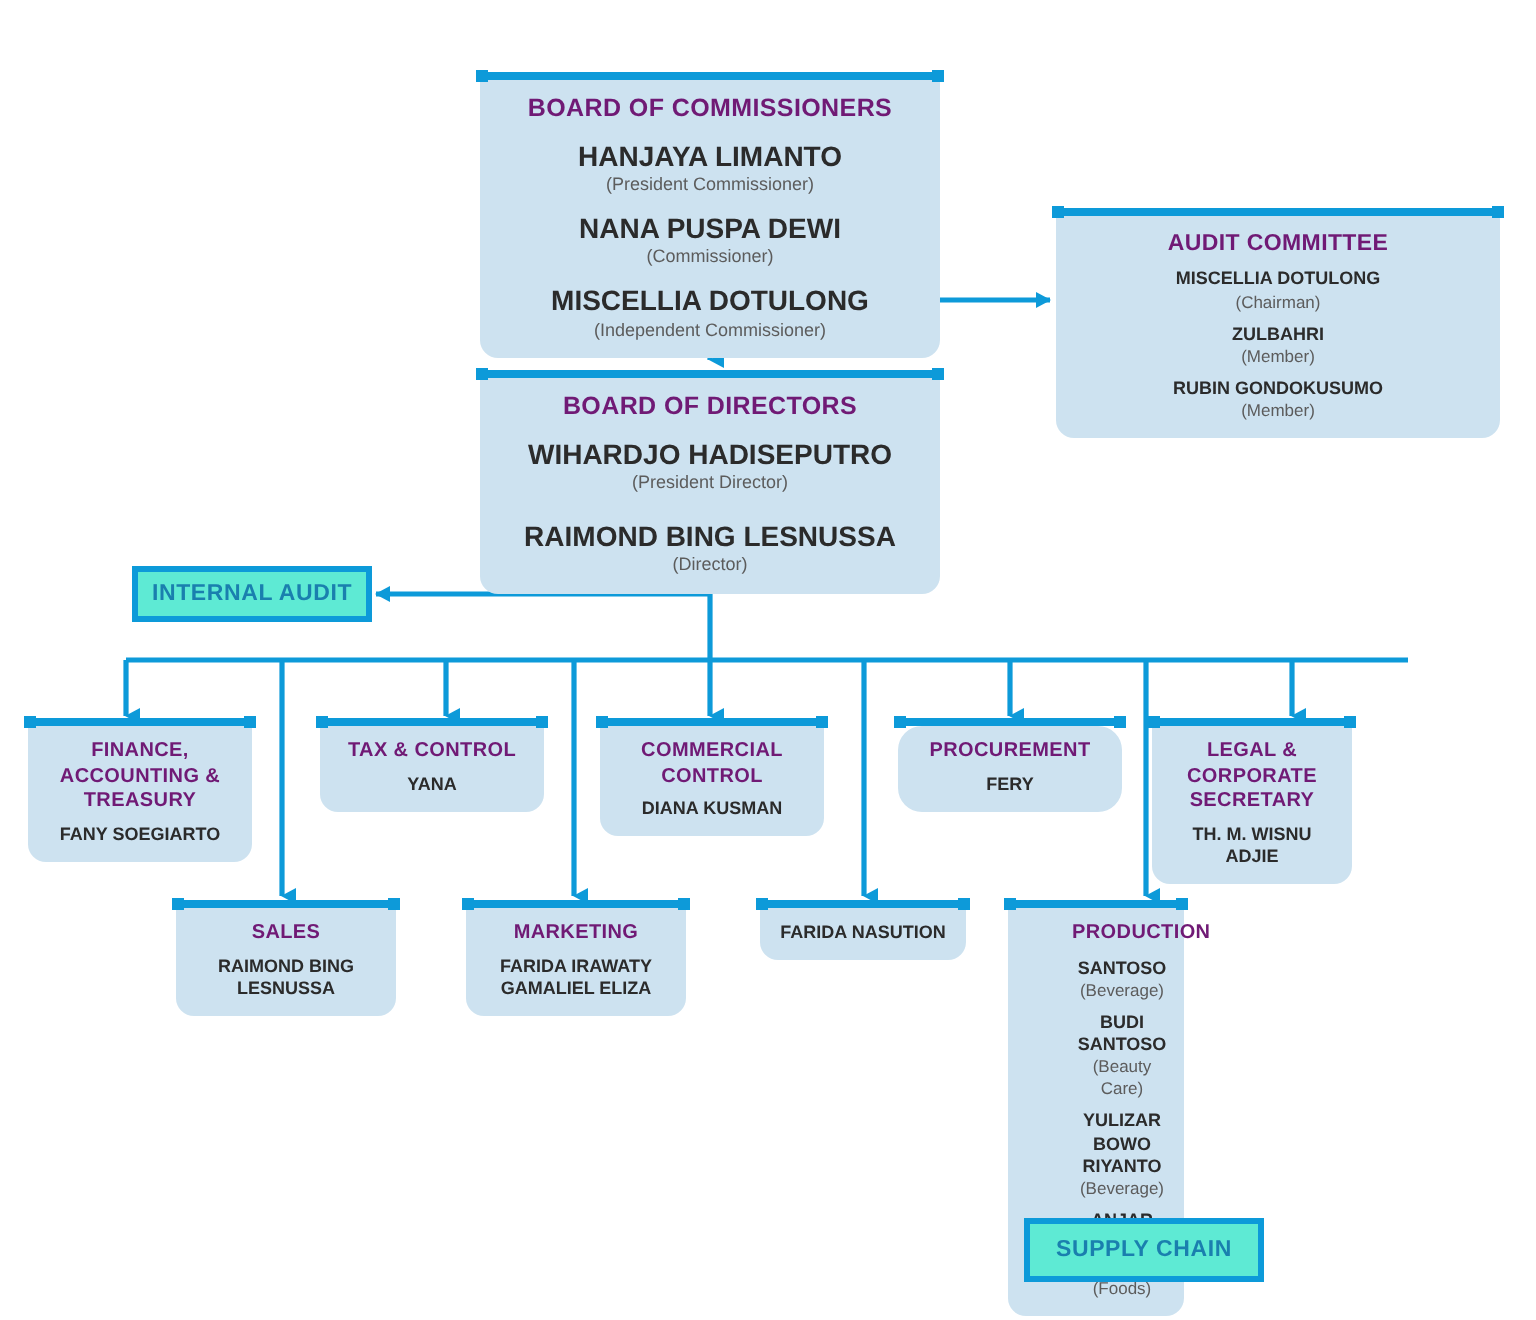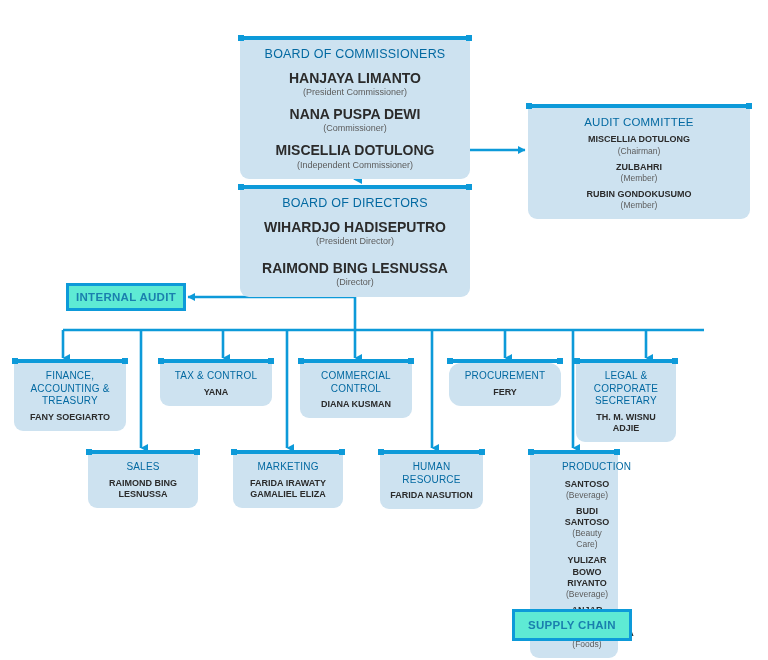--- a/index.html
+++ b/index.html
@@ -46,22 +46,22 @@
     content: "";
     position: absolute;
     top: -1px;
     width: 6px; height: 6px;
     background: #0d9ad9;
   }
   .node .topbar::before { left: -2px; }
   .node .topbar::after  { right: -2px; }
 
   .node .title {
-    color: #0369a1;
-    font-weight: normal;
+    color: #701a75;
+    font-weight: bold;
     font-size: 10px;
     letter-spacing: 0.2px;
     line-height: 1.25;
     margin-bottom: 4px;
   }
   .node .person { margin-top: 5px; }
   .node .person:first-of-type { margin-top: 0; }
   .node .pname {
     color: #2b2b2b;
     font-weight: bold;
@@ -232,25 +232,24 @@
 
   <div class="node" style="left:233px; top:454px; width:110px;">
     <div class="topbar"></div>
     <div class="title">MARKETING</div>
     <div class="pname">FARIDA IRAWATY</div>
     <div class="pname">GAMALIEL ELIZA</div>
   </div>
 
   <div class="node" style="left:380px; top:454px; width:103px;">
     <div class="topbar"></div>
-    <div class="title">HUMAN RESOURCE</div>
     <div class="pname">FARIDA NASUTION</div>
   </div>
 
-  <div class="node" style="left:530px; top:454px; width:88px;padding-left:32px;">
+  <div class="node" style="left:504px; top:454px; width:88px;padding-left:32px;">
     <div class="topbar"></div>
     <div class="title">PRODUCTION</div>
     <div class="person">
       <div class="pname">SANTOSO</div>
       <div class="prole">(Beverage)</div>
     </div>
     <div class="person">
       <div class="pname">BUDI SANTOSO</div>
       <div class="prole">(Beauty Care)</div>
     </div>

